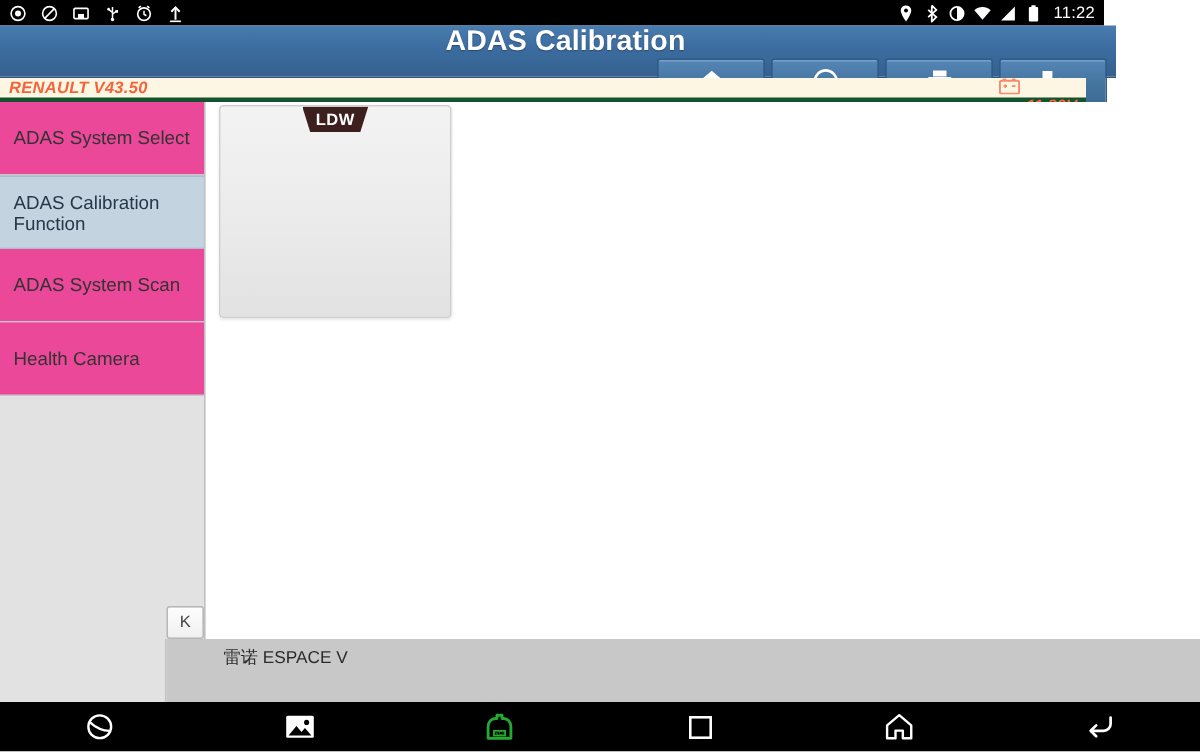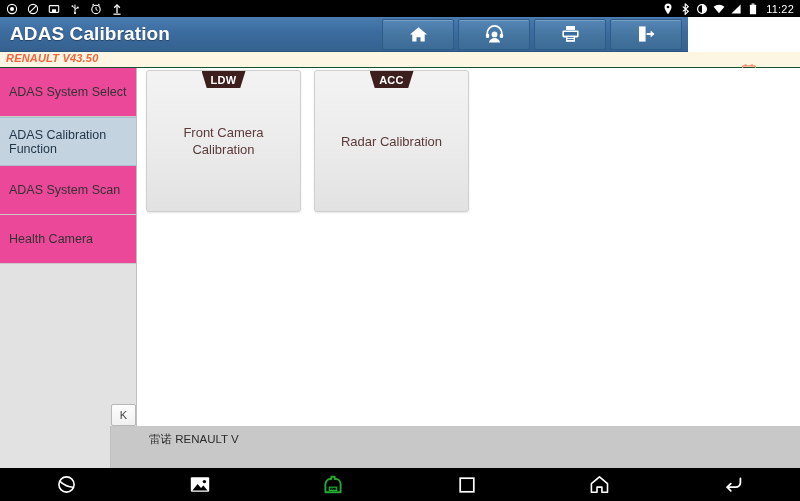--- a/index.html
+++ b/index.html
@@ -20,21 +20,21 @@
     width: 800px;
     height: 501px;
     background: #ffffff;
     box-sizing: border-box;
   }
 
   
   .statusbar {
     position: absolute;
     left: 0; top: 0;
-    width: 800px; height: 17px;
+    width: 736px; height: 17px;
     background: #000000;
     display: flex;
     align-items: center;
     box-sizing: border-box;
     padding: 0 6px 0 6px;
   }
   .sb-left {
     display: flex;
     align-items: center;
     gap: 9px;
@@ -59,26 +59,27 @@
     font-size: 11px;
     letter-spacing: 0.2px;
     font-family: "Liberation Sans", sans-serif;
     padding-left: 2px;
   }
 
   
   .appbar {
     position: absolute;
     left: 0; top: 17px;
-    width: 688px; height: 35px;
+    width: 744px; height: 35px;
     background: linear-gradient(to bottom, #4a7cb0 0%, #3c6c9f 45%, #34618f 100%);
     border-bottom: 1px solid #2c5580;
     box-sizing: border-box;
     display: flex;
     align-items: center;
+    flex-direction: column;
   }
   .app-title {
     color: #ffffff;
     font-size: 19px;
     font-weight: bold;
     padding-left: 10px;
     letter-spacing: 0.1px;
     text-shadow: 0 1px 1px rgba(0,0,0,0.35);
     white-space: nowrap;
   }
@@ -102,26 +103,26 @@
     justify-content: center;
     box-shadow: inset 0 1px 0 rgba(255,255,255,0.22);
     cursor: pointer;
   }
   .appbtn svg { display: block; }
 
   
   .verbar {
     position: absolute;
     left: 0; top: 52px;
-    width: 800px; height: 16px;
+    width: 724px; height: 16px;
     background: #fdf6e3;
-    border-bottom: 1px solid #14532d;
-    box-sizing: border-box;
-    display: flex;
-    align-items: flex-start;
+    border-bottom: 3px solid #14532d;
+    box-sizing: border-box;
+    display: flex;
+    align-items: center;
     padding: 0 6px 0 6px;
   }
   .ver-text {
     color: #f4643c;
     font-size: 11px;
     font-style: italic;
     font-weight: bold;
     letter-spacing: 0.2px;
   }
   .volt-wrap {
@@ -477,35 +478,30 @@
         <span class="lbl">Health Camera</span>
       </div>
       <div class="side-filler"></div>
     </div>
 
     <div class="content">
       <div class="card-grid">
 
         <div class="fcard">
           <span class="badge">LDW</span>
-          <span class="ctitle">Front Camera Calibration</span>
         </div>
 
-        <div class="fcard">
-          <span class="badge">ACC</span>
-          <span class="ctitle">Radar Calibration</span>
-        </div>
 
       </div>
     </div>
   </div>
 
   <div class="veh-left-pad"></div>
   <div class="vehbar">
-    <div class="vline">雷诺 RENAULT V</div>
+    <div class="vline">雷诺 ESPACE V</div>
   </div>
 
   <div class="collapse-btn">K</div>
 
   <div class="navbar">
 
     <div class="nav-btn">
       <span>
         <svg width="21" height="21" viewBox="0 0 21 21">
           <circle cx="10.5" cy="10.5" r="7.6" fill="none" stroke="#fff" stroke-width="1.6"></circle>

